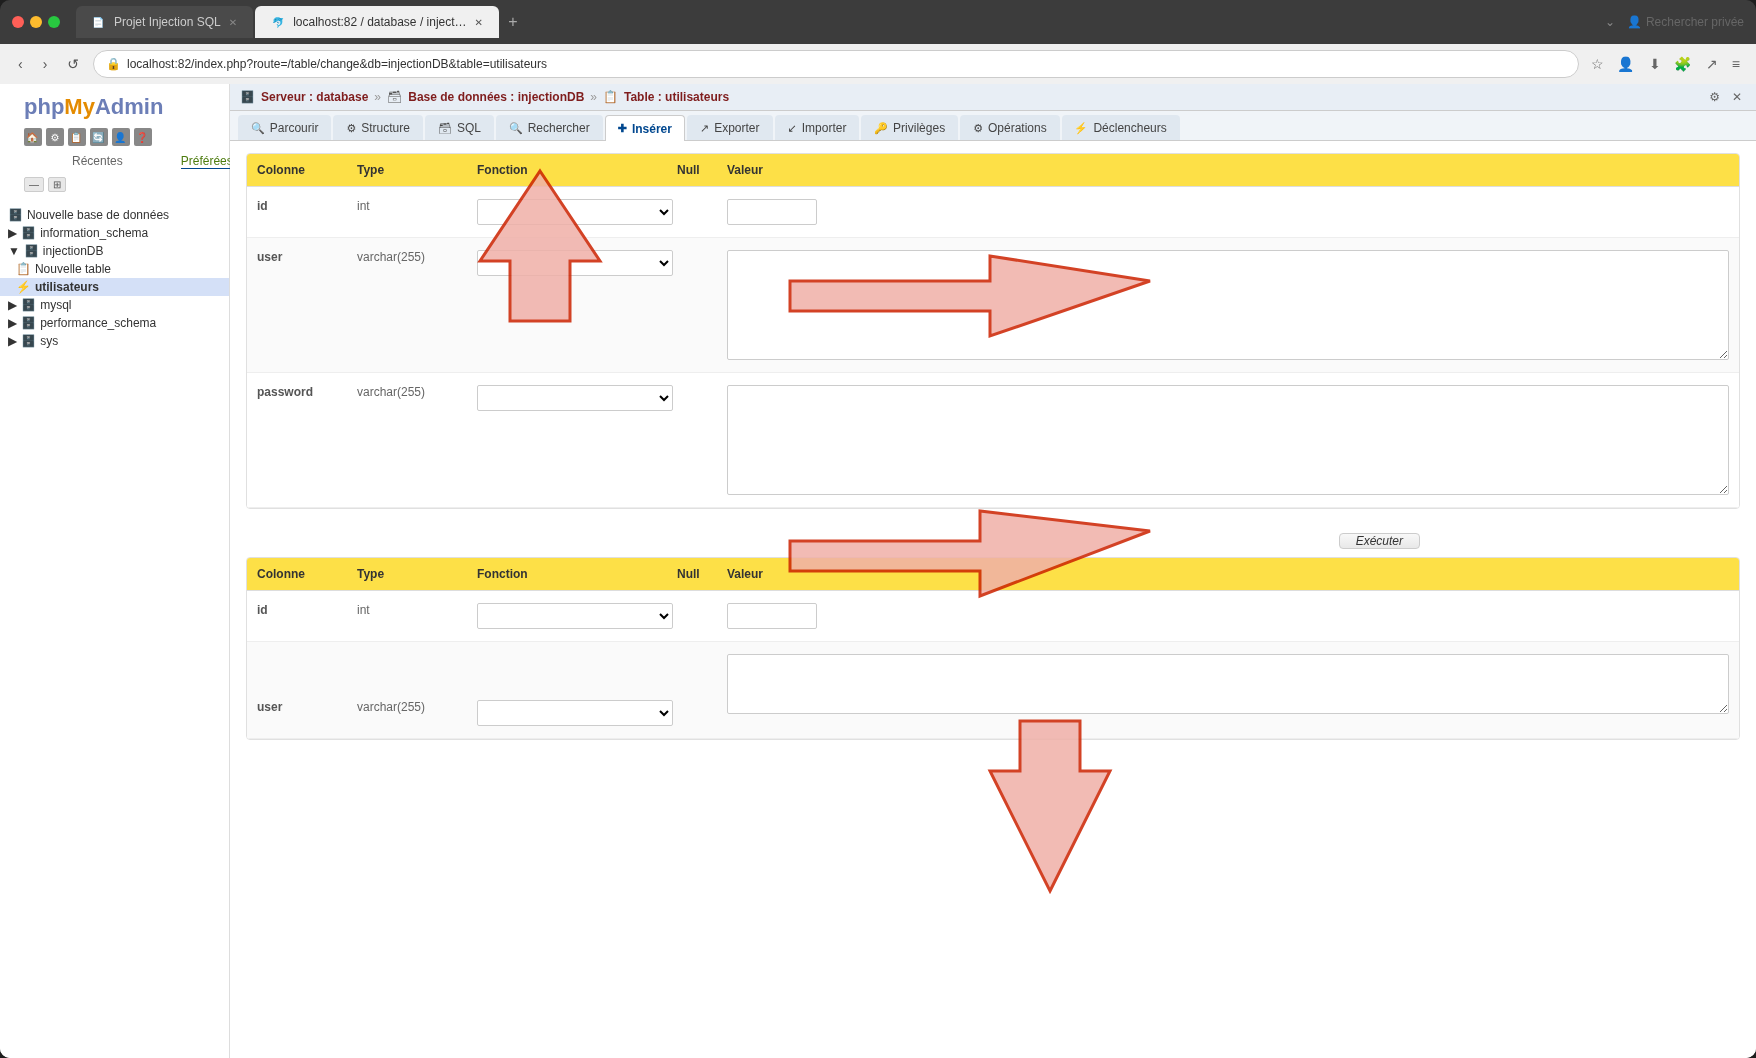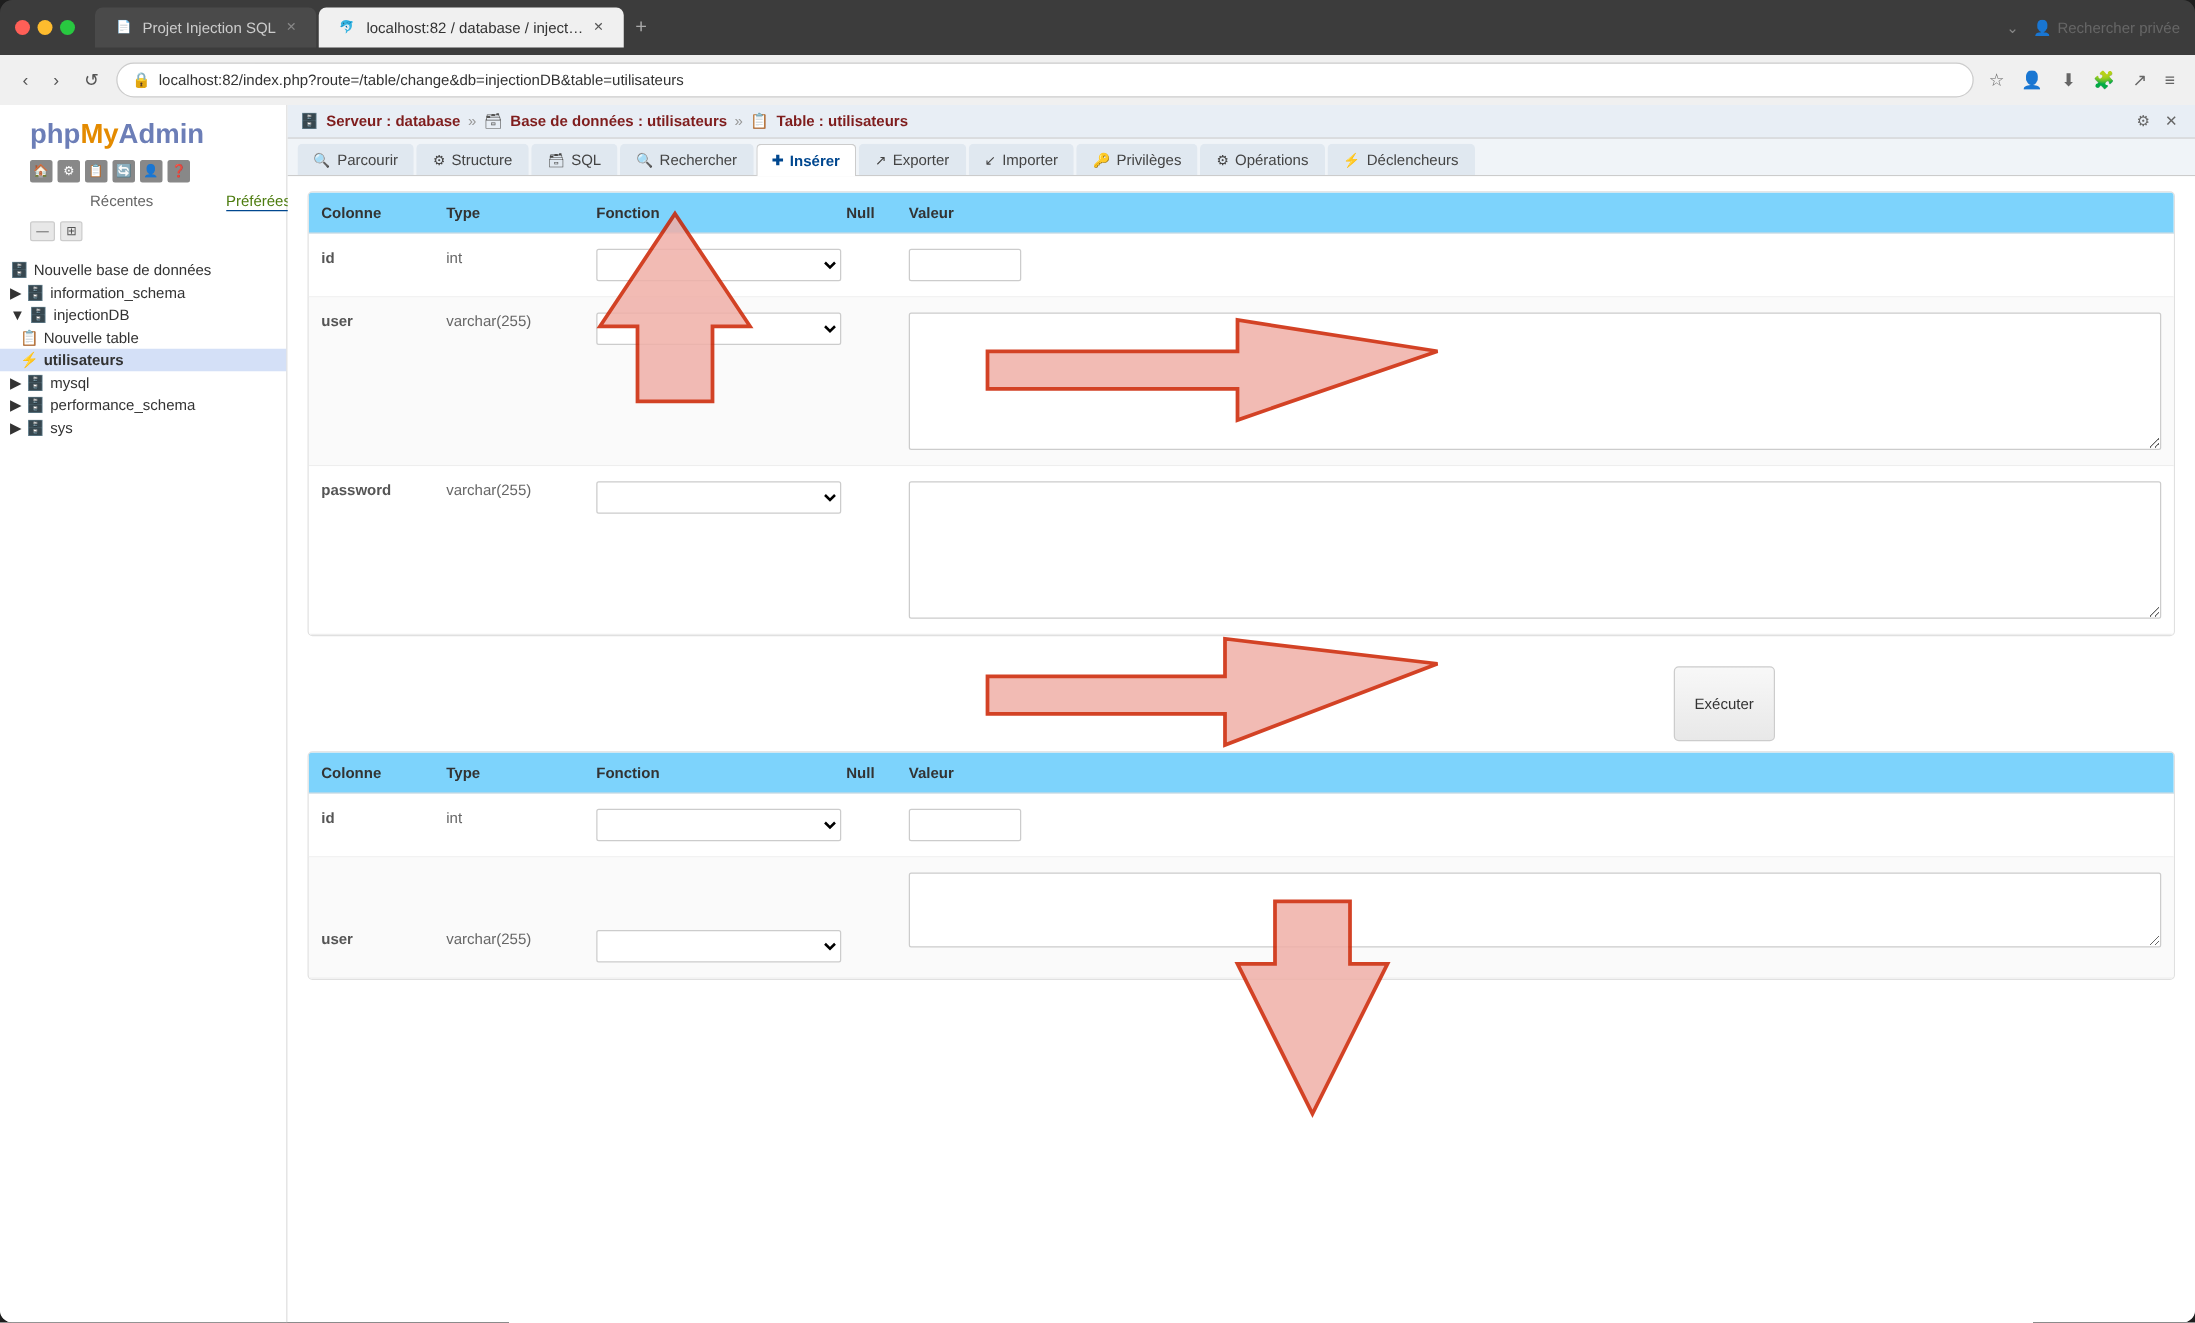--- a/index.html
+++ b/index.html
@@ -263,21 +263,21 @@
     }
     .form-section {
       margin-bottom: 16px;
       border: 1px solid #e0e0e0;
       border-radius: 4px;
       overflow: hidden;
     }
     .form-header-row {
       display: grid;
       grid-template-columns: 100px 120px 200px 50px 1fr;
-      background: #7dd3fc;
+      background: #fde047;
       border-bottom: 1px solid #ddd;
       padding: 5px 8px;
       font-weight: bold;
       font-size: 12px;
       color: #333;
     }
     .form-row {
       display: grid;
       grid-template-columns: 100px 120px 200px 50px 1fr;
       padding: 8px 8px;
@@ -324,24 +324,25 @@
     .execute-row {
       display: flex;
       justify-content: flex-end;
       padding: 8px 0;
       margin-right: 320px;
     }
     .execute-btn {
       background: linear-gradient(to bottom, #f8f8f8, #e8e8e8);
       border: 1px solid #ccc;
       border-radius: 4px;
-      padding: 22px 16px;
+      padding: 0 16px;
       font-size: 12px;
       cursor: pointer;
       color: #333;
+      font-style: italic;
     }
 
     
     .ignore-row {
       display: flex;
       align-items: center;
       gap: 6px;
       padding: 6px 8px;
       font-size: 12px;
       color: #333;
@@ -514,21 +515,21 @@
       </div>
     </div>
 
     <div class="main-panel">
 
       <div class="breadcrumb-bar">
         <span>🗄️</span>
         <a class="breadcrumb-link">Serveur : database</a>
         <span class="breadcrumb-sep">»</span>
         <span>🗃</span>
-        <a class="breadcrumb-link">Base de données : utilisateurs</a>
+        <a class="breadcrumb-link">Base de données : injectionDB</a>
         <span class="breadcrumb-sep">»</span>
         <span>📋</span>
         <a class="breadcrumb-link">Table : utilisateurs</a>
         <div class="top-right-controls">
           <button class="ctrl-btn">⚙</button>
           <button class="ctrl-btn">✕</button>
         </div>
       </div>
 
       <div class="tab-nav">

